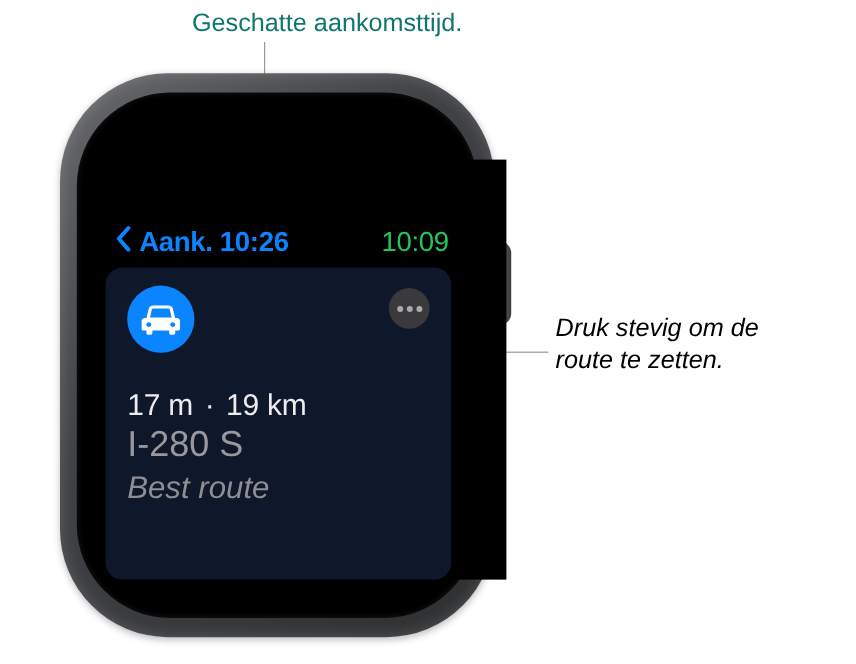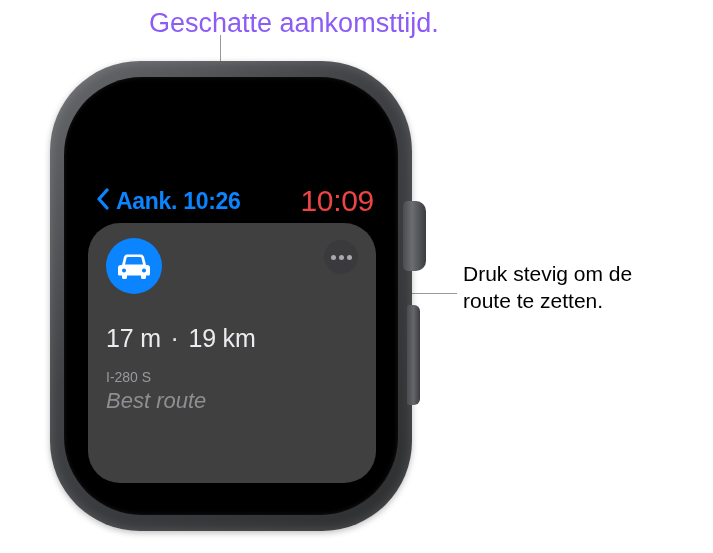--- a/index.html
+++ b/index.html
@@ -5,33 +5,34 @@
     * { margin: 0; padding: 0; box-sizing: border-box; }
     body {
       width: 713px;
       height: 553px;
       background: #ffffff;
       font-family: -apple-system, "Helvetica Neue", Helvetica, Arial, sans-serif;
       position: relative;
     }
     .callout-top {
       position: absolute;
-      left: 149px;
+      left: 160px;
       top: 8px;
-      font-size: 27px;
-      color: #8b5cf6;
+      font-size: 21px;
+      color: #0f766e;
     }
     .callout-right {
       position: absolute;
       left: 463px;
       top: 261px;
       font-size: 21px;
       color: #000;
       line-height: 1.28;
       width: 240px;
+      font-style: italic;
     }
     .callout-line-top {
       position: absolute;
       left: 220px;
       top: 35px;
       width: 1px;
       height: 99px;
       background: #999;
     }
     .callout-line-right {
@@ -84,21 +85,21 @@
       top: 244px;
       width: 13px;
       height: 100px;
       background: linear-gradient(90deg, #4a4c4f 0%, #646669 50%, #3a3c3f 100%);
       border-radius: 2px 6px 6px 2px;
     }
     .screen {
       position: absolute;
       left: 62px;
       top: 72px;
-      width: 288px;
+      width: 334px;
       height: 350px;
       background: #000;
       color: #fff;
       font-family: -apple-system, "Helvetica Neue", Helvetica, sans-serif;
     }
     .status-bar {
       position: absolute;
       left: 0;
       top: 52px;
       width: 288px;
@@ -117,33 +118,33 @@
     }
     .back-chevron svg { width: 14px; height: 22px; }
     .arrival-label {
       color: #0a84ff;
       font-size: 23px;
       font-weight: 600;
       letter-spacing: -0.3px;
     }
     .clock-time {
       margin-left: auto;
-      color: #ef4444;
-      font-size: 30px;
+      color: #22c55e;
+      font-size: 23px;
       font-weight: 500;
       letter-spacing: -0.3px;
     }
     .card {
       position: absolute;
       left: 0;
       top: 90px;
       width: 288px;
       height: 260px;
-      background: #404040;
-      border-radius: 32px;
+      background: #0f172a;
+      border-radius: 14px;
       padding: 15px 18px;
     }
     .card-top-row {
       display: flex;
       align-items: flex-start;
       justify-content: space-between;
     }
     .car-icon-wrap {
       width: 56px;
       height: 56px;
@@ -175,26 +176,26 @@
       display: block;
     }
     .route-summary { margin-top: 30px; }
     .route-primary {
       font-size: 25px;
       color: #ebebf0;
       letter-spacing: -0.2px;
     }
     .dot-sep { padding: 0 3px; }
     .route-secondary {
-      font-size: 14px;
+      font-size: 30px;
       color: #98989e;
-      margin-top: 16px;
+      margin-top: 1px;
     }
     .route-italic {
-      font-size: 22px;
+      font-size: 26px;
       font-style: italic;
       color: #8e8e93;
       margin-top: 2px;
       line-height: 1.25;
     }
   </style>
 </head>
 <body>
 
 <div class="callout-top">Geschatte aankomsttijd.</div>

